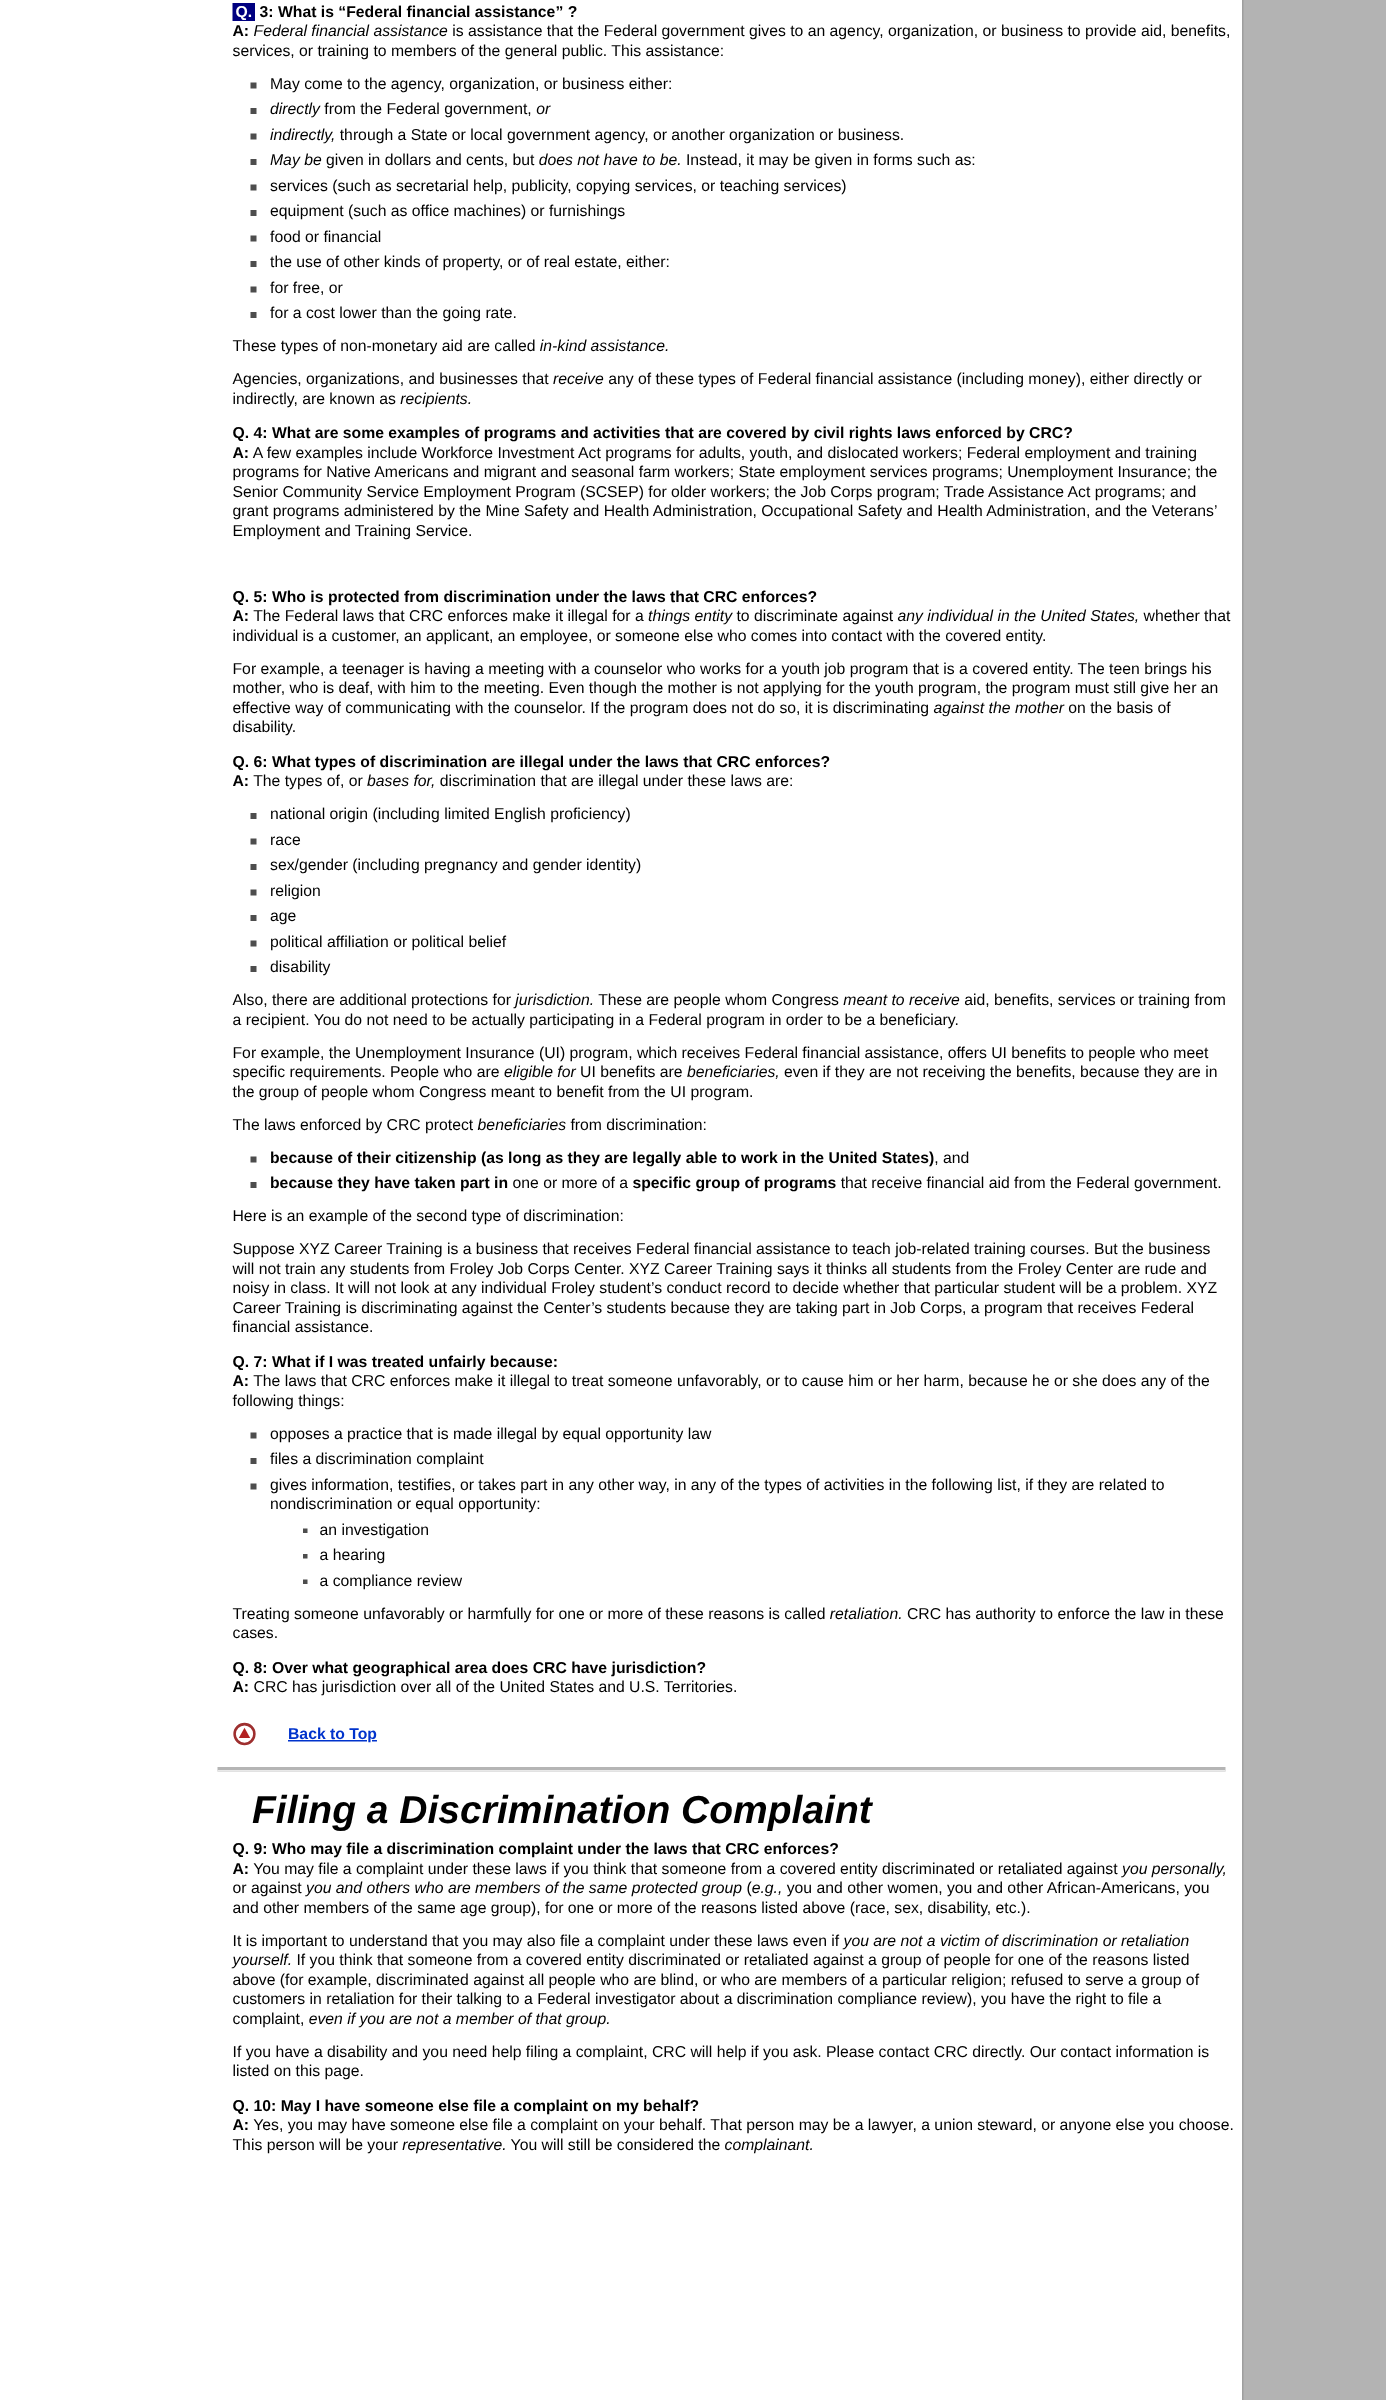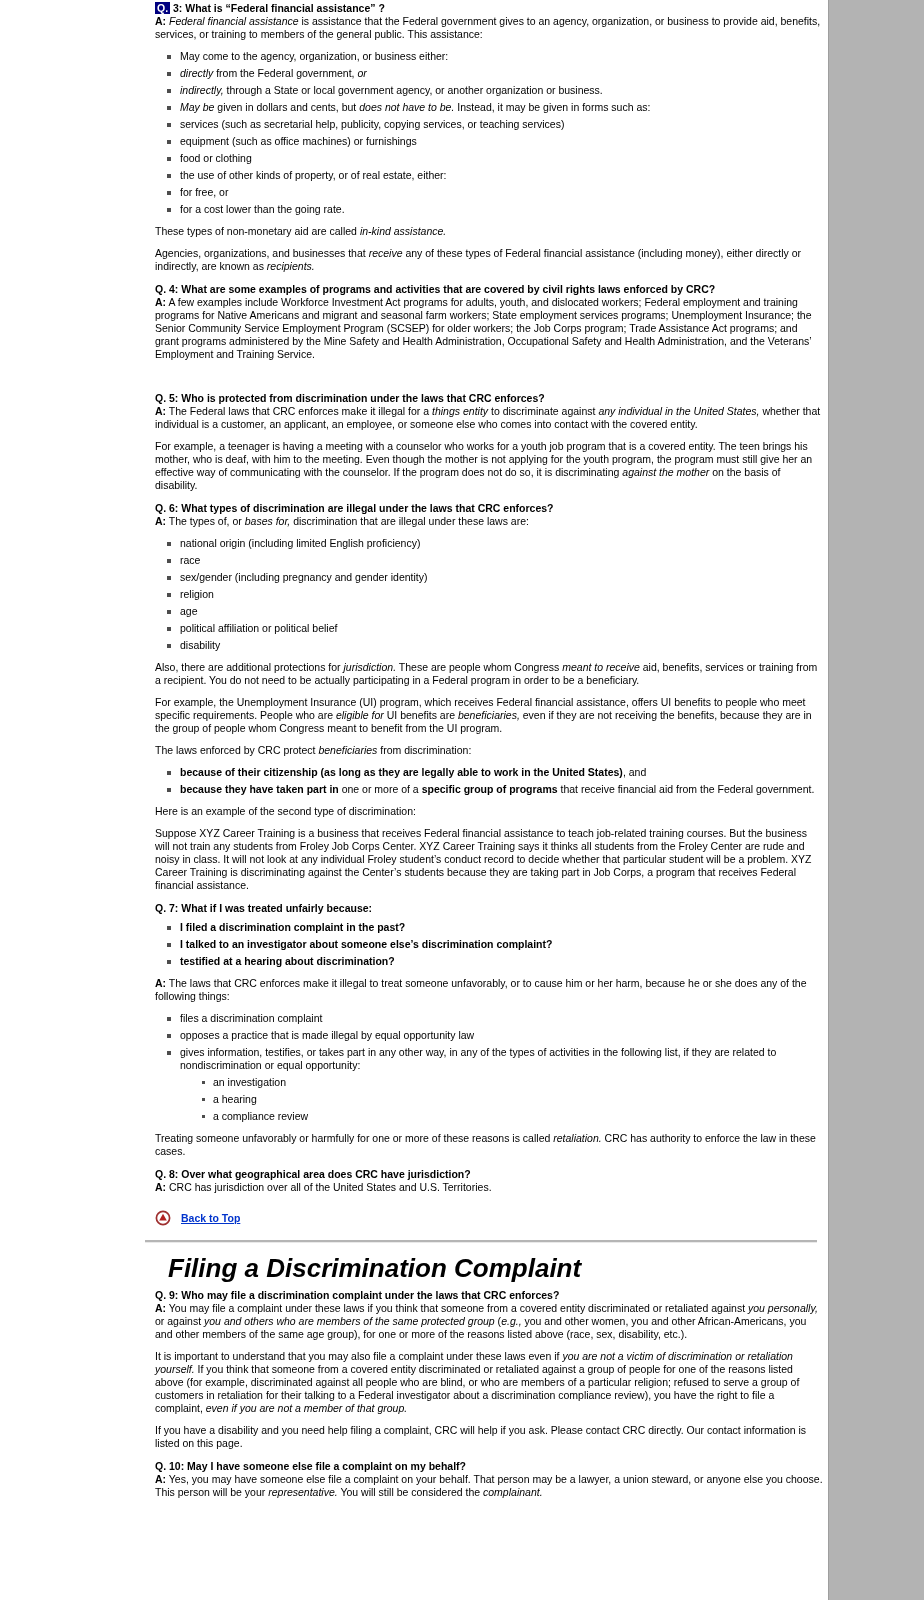--- a/index.html
+++ b/index.html
@@ -31,40 +31,40 @@
 
   .seg-i { font-style:italic; }
   .seg-b { font-weight:bold; }
   .seg-hl { background:var(--hl-bg,#000080); color:var(--hl-fg,#fff); padding:0 2px; }
 
   h1.section-title { font-size:26px; line-height:22px; font-weight:bold;
     margin:14px 0 8px 13px; letter-spacing:0;font-style:italic; }
   hr.divider { border:0; height:2px; background:#b5b5b5; border-bottom:1px solid #e9e9e9;
     margin:14px 0 12px -10px; width:672px; }
 
-  .backtotop { margin:16px 0 4px 0; display:flex; align-items:center; gap:10px; }
+  .backtotop { margin:16px 0 4px 0; display:flex; align-items:center; gap:21px; }
   .backtotop a { color:var(--link,#0033cc); font-weight:bold; text-decoration:underline; }
   .btt-icon { display:inline-flex; width:16px; height:16px; }
   .spacer { height:12px; }
 </style>
 </head>
 <body style="--hl-bg: #000080; --hl-fg: #ffffff; --link: #0033cc; --gutter: #b3b3b3;">
 
 <div class="page">
   <div class="content" id="content">
       <p class="qhead"><span class="seg-hl">Q.</span> 3:  What is “Federal financial assistance” ?</p>
       <p class="para"><span class="seg-b">A:</span>  <span class="seg-i">Federal financial assistance</span> is assistance that the Federal government gives to an agency, organization, or business to provide aid, benefits, services, or training to members of the general public.  This assistance:</p>
       <ul class="bullets">
         <li>May come to the agency, organization, or business either:</li>
         <li><span class="seg-i">directly</span> from the Federal government, <span class="seg-i">or</span></li>
         <li><span class="seg-i">indirectly,</span> through a State or local government agency, or another organization or business.</li>
         <li><span class="seg-i">May be</span> given in dollars and cents, but <span class="seg-i">does not have to be.</span>  Instead, it may be given in forms such as:</li>
         <li>services (such as secretarial help, publicity, copying services, or teaching services)</li>
         <li>equipment (such as office machines) or furnishings</li>
-        <li>food or clothing</li>
+        <li>food or financial</li>
         <li>the use of other kinds of property, or of real estate, either:</li>
         <li>for free, or</li>
         <li>for a cost lower than the going rate.</li>
       </ul>
       <p class="para">These types of non-monetary aid are called <span class="seg-i">in-kind assistance.</span></p>
       <p class="para">Agencies, organizations, and businesses that <span class="seg-i">receive</span> any of these types of Federal financial assistance (including money), either directly or indirectly, are known as <span class="seg-i">recipients.</span></p>
       <p class="qhead">Q. 4:  What are some examples of programs and activities that are covered by civil rights laws enforced by CRC?</p>
       <p class="para"><span class="seg-b">A:</span>  A few examples include Workforce Investment Act programs for adults, youth, and dislocated workers; Federal employment and training programs for Native Americans and migrant and seasonal farm workers; State employment services programs; Unemployment Insurance; the Senior Community Service Employment Program (SCSEP) for older workers; the Job Corps program; Trade Assistance Act programs; and grant programs administered by the Mine Safety and Health Administration, Occupational Safety and Health Administration, and the Veterans’ Employment and Training Service.</p>
       <div class="spacer"></div>
       <p class="qhead">Q. 5:  Who is protected from discrimination under the laws that CRC enforces?</p>
@@ -84,29 +84,24 @@
       <p class="para">Also, there are additional protections for <span class="seg-i">jurisdiction.</span> These are people whom Congress <span class="seg-i">meant to receive</span> aid, benefits, services or training from a recipient. You do not need to be actually participating in a Federal program in order to be a beneficiary.</p>
       <p class="para">For example, the Unemployment Insurance (UI) program, which receives Federal financial assistance, offers UI benefits to people who meet specific requirements. People who are <span class="seg-i">eligible for</span> UI benefits are <span class="seg-i">beneficiaries,</span> even if they are not receiving the benefits, because they are in the group of people whom Congress meant to benefit from the UI program.</p>
       <p class="para">The laws enforced by CRC protect <span class="seg-i">beneficiaries</span> from discrimination:</p>
       <ul class="bullets">
         <li><span class="seg-b">because of their citizenship (as long as they are legally able to work in the United States)</span>, and</li>
         <li><span class="seg-b">because they have taken part in</span> one or more of a <span class="seg-b">specific group of programs</span> that receive financial aid from the Federal government.</li>
       </ul>
       <p class="para">Here is an example of the second type of discrimination:</p>
       <p class="para">Suppose XYZ Career Training is a business that receives Federal financial assistance to teach job-related training courses. But the business will not train any students from Froley Job Corps Center. XYZ Career Training says it thinks all students from the Froley Center are rude and noisy in class. It will not look at any individual Froley student’s conduct record to decide whether that particular student will be a problem. XYZ Career Training is discriminating against the Center’s students because they are taking part in Job Corps, a program that receives Federal financial assistance.</p>
       <p class="qhead">Q. 7: What if I was treated unfairly because:</p>
-      <ul class="bullets">
-        <li><span class="seg-b">I filed a discrimination complaint in the past?</span></li>
-        <li><span class="seg-b">I talked to an investigator about someone else’s discrimination complaint?</span></li>
-        <li><span class="seg-b">testified at a hearing about discrimination?</span></li>
-      </ul>
       <p class="para"><span class="seg-b">A:</span> The laws that CRC enforces make it illegal to treat someone unfavorably, or to cause him or her harm, because he or she does any of the following things:</p>
       <ul class="bullets">
+        <li>opposes a practice that is made illegal by equal opportunity law</li>
         <li>files a discrimination complaint</li>
-        <li>opposes a practice that is made illegal by equal opportunity law</li>
         <li>gives information, testifies, or takes part in any other way, in any of the types of activities in the following list, if they are related to nondiscrimination or equal opportunity:<ul class="sub">
             <li>an investigation</li>
             <li>a hearing</li>
             <li>a compliance review</li>
           </ul></li>
       </ul>
       <p class="para">Treating someone unfavorably or harmfully for one or more of these reasons is called <span class="seg-i">retaliation.</span> CRC has authority to enforce the law in these cases.</p>
       <p class="qhead">Q. 8: Over what geographical area does CRC have jurisdiction?</p>
       <p class="para"><span class="seg-b">A:</span> CRC has jurisdiction over all of the United States and U.S. Territories.</p>
       <div class="backtotop">

